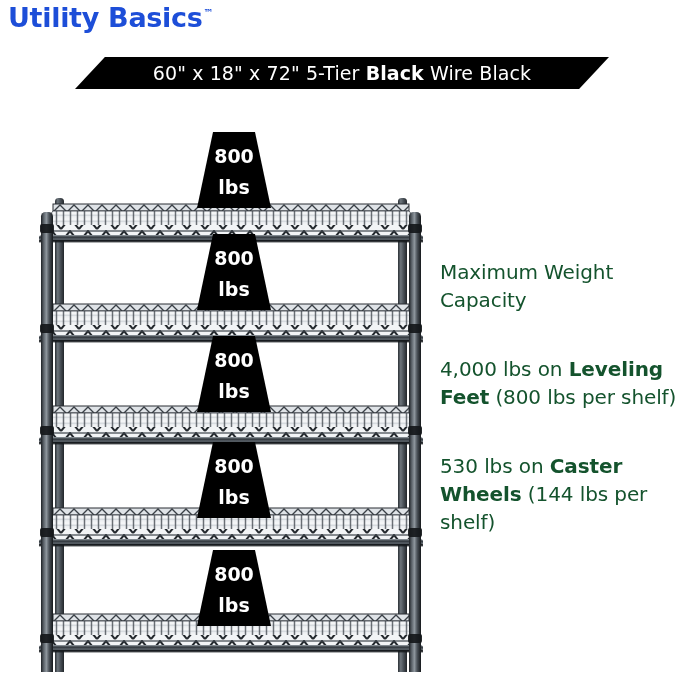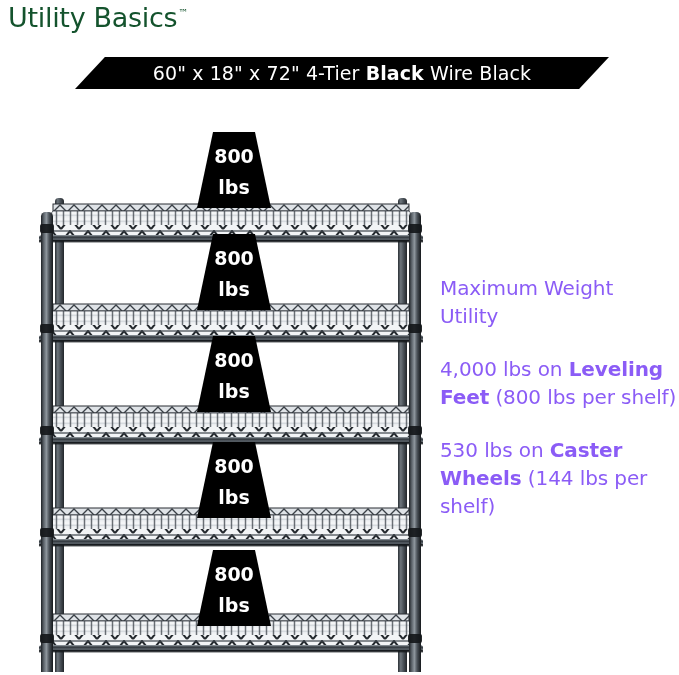--- a/index.html
+++ b/index.html
@@ -15,23 +15,23 @@
     font-family: "Liberation Sans", sans-serif;
     color: #1a1a1a;
   }
 
   
   #brand-logo {
     position: absolute;
     left: 8px;
     top: 2px;
     font-size: 27px;
-    font-weight: 400;
+    font-weight: 700;
     letter-spacing: -0.3px;
-    color: #14532d;
+    color: #1d4ed8;
     white-space: nowrap;
     font-family: "DejaVu Sans", sans-serif;
   }
   #brand-logo .tm {
     font-size: 10px;
     vertical-align: 11px;
     margin-left: 1px;
     letter-spacing: 0;
   }
 
@@ -73,52 +73,52 @@
   #rack-illustration svg {
     display: block;
     width: 100%;
     height: 100%;
   }
 
   
   #capacity-panel {
     position: absolute;
     left: 440px;
-    top: 274px;
+    top: 258px;
     width: 240px;
     font-family: "DejaVu Sans", sans-serif;
-    color: #8b5cf6;
+    color: #14532d;
   }
   #capacity-panel .cap-heading {
     font-size: 20px;
     line-height: 1.42;
     font-weight: 400;
     letter-spacing: -0.1px;
   }
   #capacity-panel .cap-para {
     font-size: 20px;
     line-height: 1.42;
     font-weight: 400;
     letter-spacing: -0.1px;
-    margin-top: 24px;
+    margin-top: 40px;
   }
   #capacity-panel .cap-para b {
     font-weight: 700;
   }
 </style>
 </head>
 <body>
 
 <div id="brand-logo">
   <span>Utility Basics</span><span class="tm">™</span>
 </div>
 
 <div id="title-banner">
   <span class="banner-text">
-    <span>60" x 18" x 72"</span>&nbsp;<span>4-Tier</span>&nbsp;<b>Black</b>&nbsp;<span>Wire Black</span>
+    <span>60" x 18" x 72"</span>&nbsp;<span>5-Tier</span>&nbsp;<b>Black</b>&nbsp;<span>Wire Black</span>
   </span>
 </div>
 
 <div id="rack-illustration">
   <svg viewBox="0 0 412 552" xmlns="http://www.w3.org/2000/svg">
     <defs>
 
       <linearGradient id="postGrad" x1="0" y1="0" x2="1" y2="0">
         <stop offset="0%" stop-color="#1d2125"></stop>
         <stop offset="22%" stop-color="#5a6168"></stop>
@@ -246,21 +246,21 @@
       <polygon points="188,430 230,430 246,506 172,506" fill="#000000"></polygon>
       <text x="209" y="461" text-anchor="middle" fill="#ffffff" font-family="DejaVu Sans, sans-serif" font-size="19" font-weight="700">800</text>
       <text x="209" y="492" text-anchor="middle" fill="#ffffff" font-family="DejaVu Sans, sans-serif" font-size="19" font-weight="700">lbs</text>
     </g>
   </svg>
 </div>
 
 <div id="capacity-panel">
   <div class="cap-heading">
     <span>Maximum Weight</span><br>
-    <span>Utility</span>
+    <span>Capacity</span>
   </div>
 
   <div class="cap-para">
     <span>4,000 lbs on </span><b>Leveling Feet</b><span> (800 lbs per shelf)</span>
   </div>
 
   <div class="cap-para">
     <span>530 lbs on </span><b>Caster Wheels</b><span> (144 lbs per shelf)</span>
   </div>
 </div>

